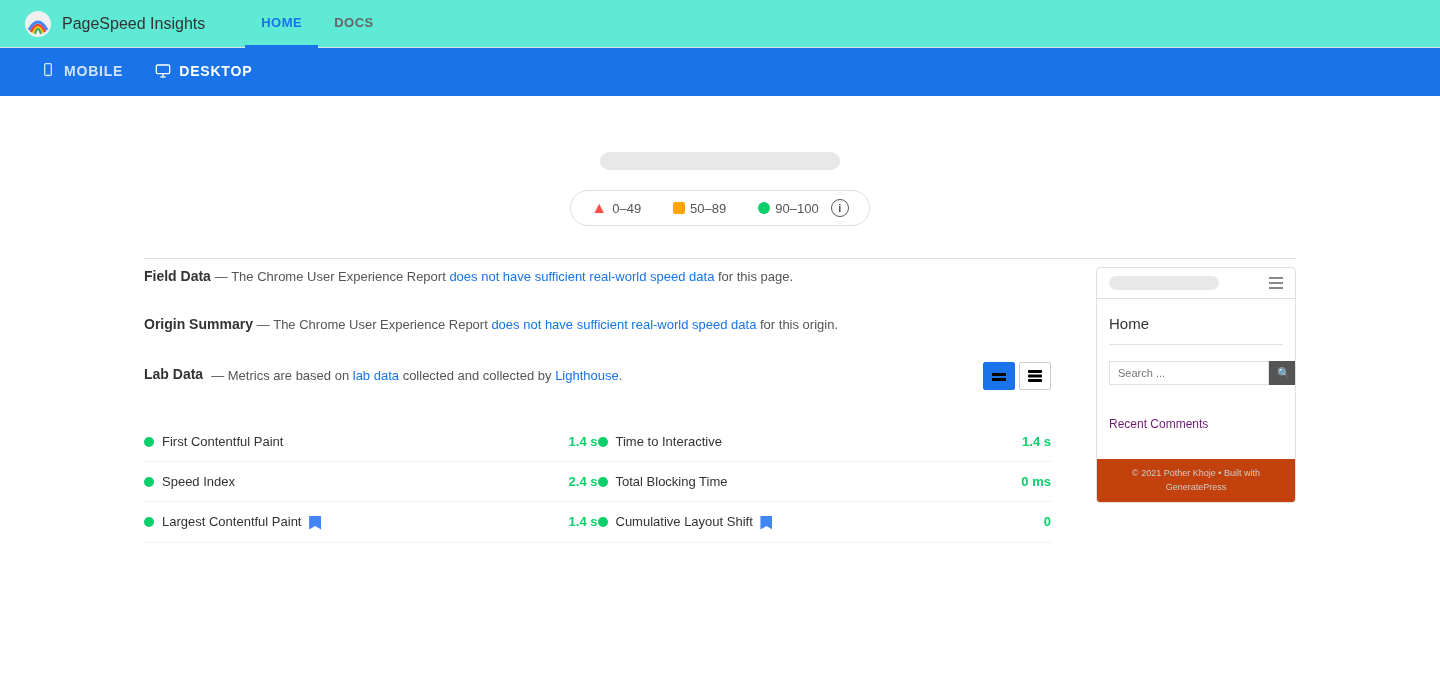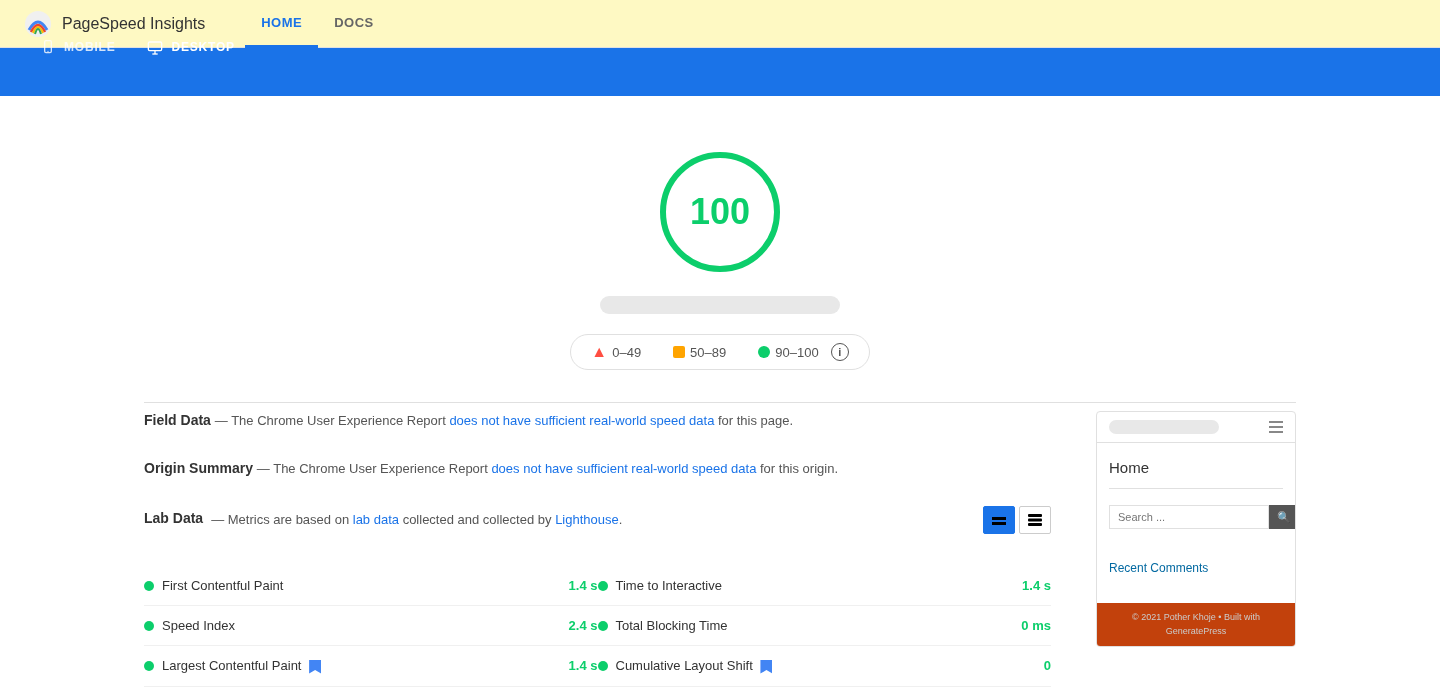--- a/index.html
+++ b/index.html
@@ -5,21 +5,21 @@
     * { margin: 0; padding: 0; box-sizing: border-box; }
     body { font-family: 'Google Sans', Arial, sans-serif; background: #fff; color: #333; font-size: 14px; }
 
     
     .top-nav {
       display: flex;
       align-items: center;
       padding: 0 24px;
       height: 48px;
       border-bottom: 1px solid #e0e0e0;
-      background: #fef9c3;
+      background: #5eead4;
     }
     .logo-area {
       display: flex;
       align-items: center;
       gap: 10px;
       margin-right: 40px;
     }
     .logo-icon {
       width: 28px;
       height: 28px;
@@ -55,23 +55,24 @@
     
     .device-tabs {
       background: #1a73e8;
       display: flex;
       align-items: center;
       padding: 0 24px;
       height: 48px;
     }
     .device-tab {
       display: flex;
+      align-items: center;
       gap: 8px;
       color: #fff;
-      font-size: 12px;
+      font-size: 14px;
       font-weight: 600;
       letter-spacing: 0.8px;
       cursor: pointer;
       padding: 0 16px;
       height: 64px;
       border-bottom: 3px solid transparent;
       opacity: 0.8;
     }
     .device-tab.active {
       border-bottom: 3px solid #fff;
@@ -326,21 +327,21 @@
       background: #555;
       color: #fff;
       border: none;
       padding: 0 8px;
       font-size: 11px;
       cursor: pointer;
       height: 24px;
     }
     .preview-comments-title {
       font-size: 12px;
-      color: #0369a1;
+      color: #701a75;
       font-weight: 500;
       margin-bottom: 12px;
     }
     .preview-footer {
       background: #c2410c;
       color: #ccc;
       font-size: 9px;
       padding: 8px 12px;
       text-align: center;
       line-height: 1.5;
@@ -387,23 +388,20 @@
         <line x1="12" y1="16" x2="12" y2="21" stroke="#fff" stroke-width="2"></line>
         <line x1="8" y1="21" x2="16" y2="21" stroke="#fff" stroke-width="2"></line>
       </svg>
     <span>DESKTOP</span>
   </div>
 </div>
 
 <div class="main-content">
 
   <div class="score-section">
-    <div class="score-circle">
-      <span class="score-number">100</span>
-    </div>
     <div class="url-bar"></div>
     <div class="score-legend">
       <span class="legend-item">
         <span class="legend-dot-red">▲</span>
         <span>0–49</span>
       </span>
       <span class="legend-sep"></span>
       <span class="legend-item">
         <span class="legend-dot-orange"></span>
         <span>50–89</span>

